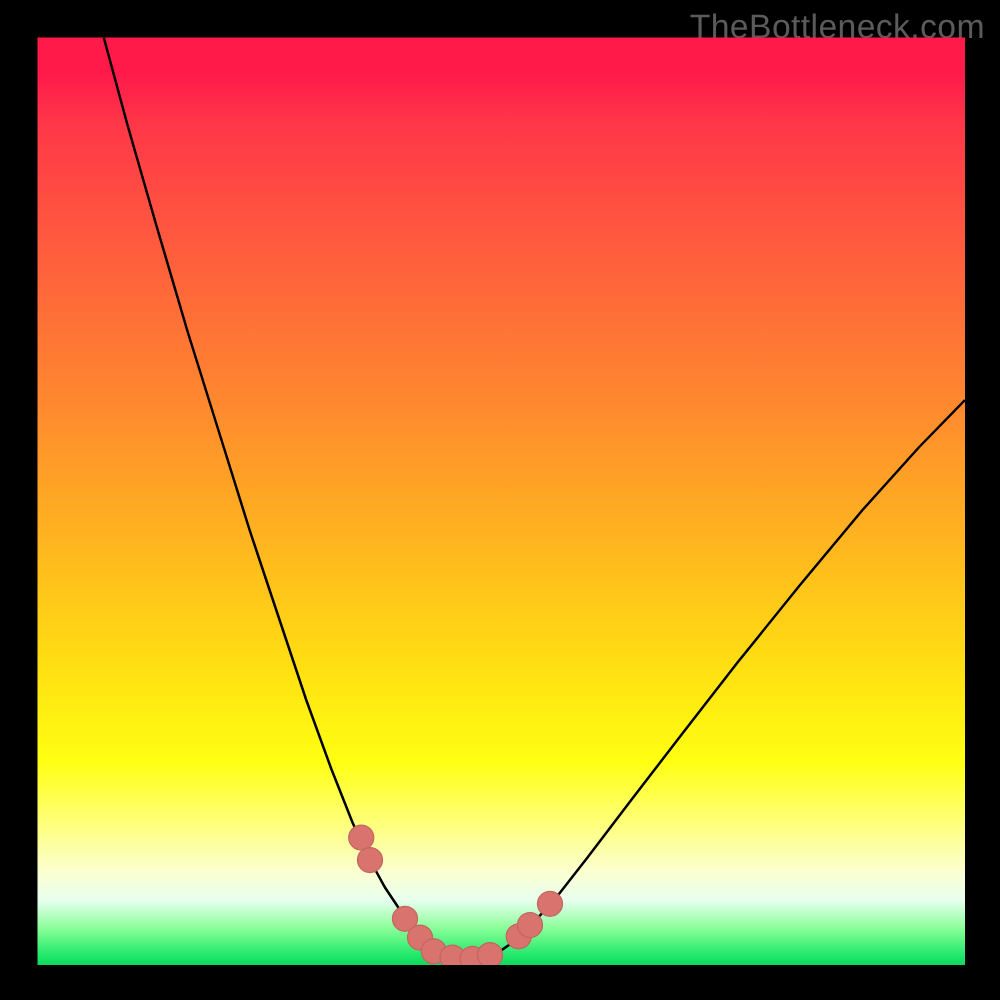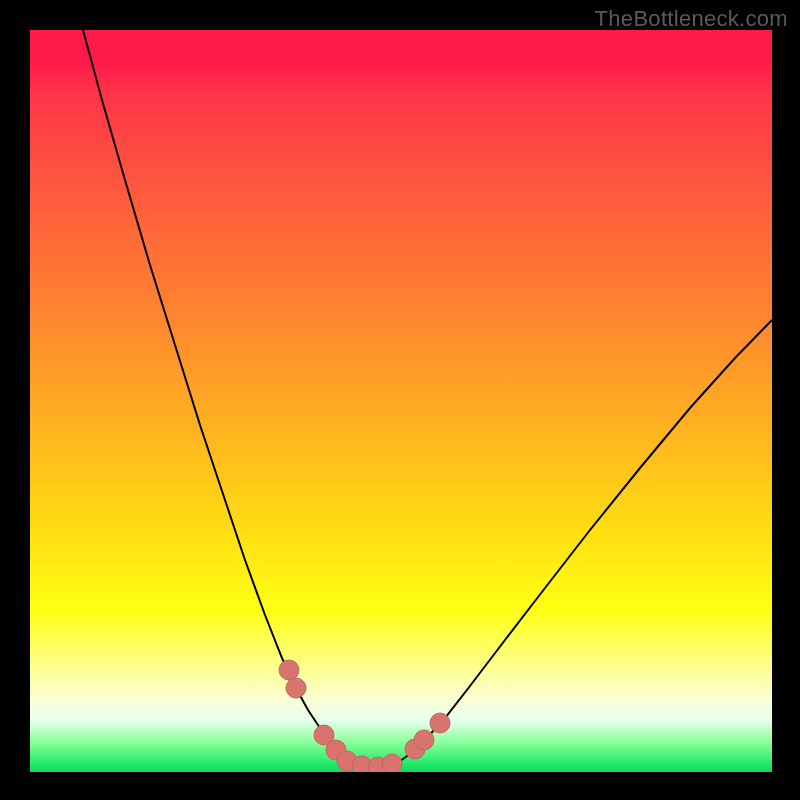--- a/index.html
+++ b/index.html
@@ -39,21 +39,21 @@
       #8bff9a 96%,
       #20e86a 99%,
       #0fd85f 100%
     );
   }
   .watermark {
     position: absolute;
     top: 6px;
     right: 12px;
     font-family: Arial, Helvetica, sans-serif;
-    font-size: 22px;
+    font-size: 27px;
     color: #5b5b5b;
     letter-spacing: 0.3px;
   }
   svg.curves {
     position: absolute;
     left: 0;
     top: 0;
     width: 742px;
     height: 742px;
   }

